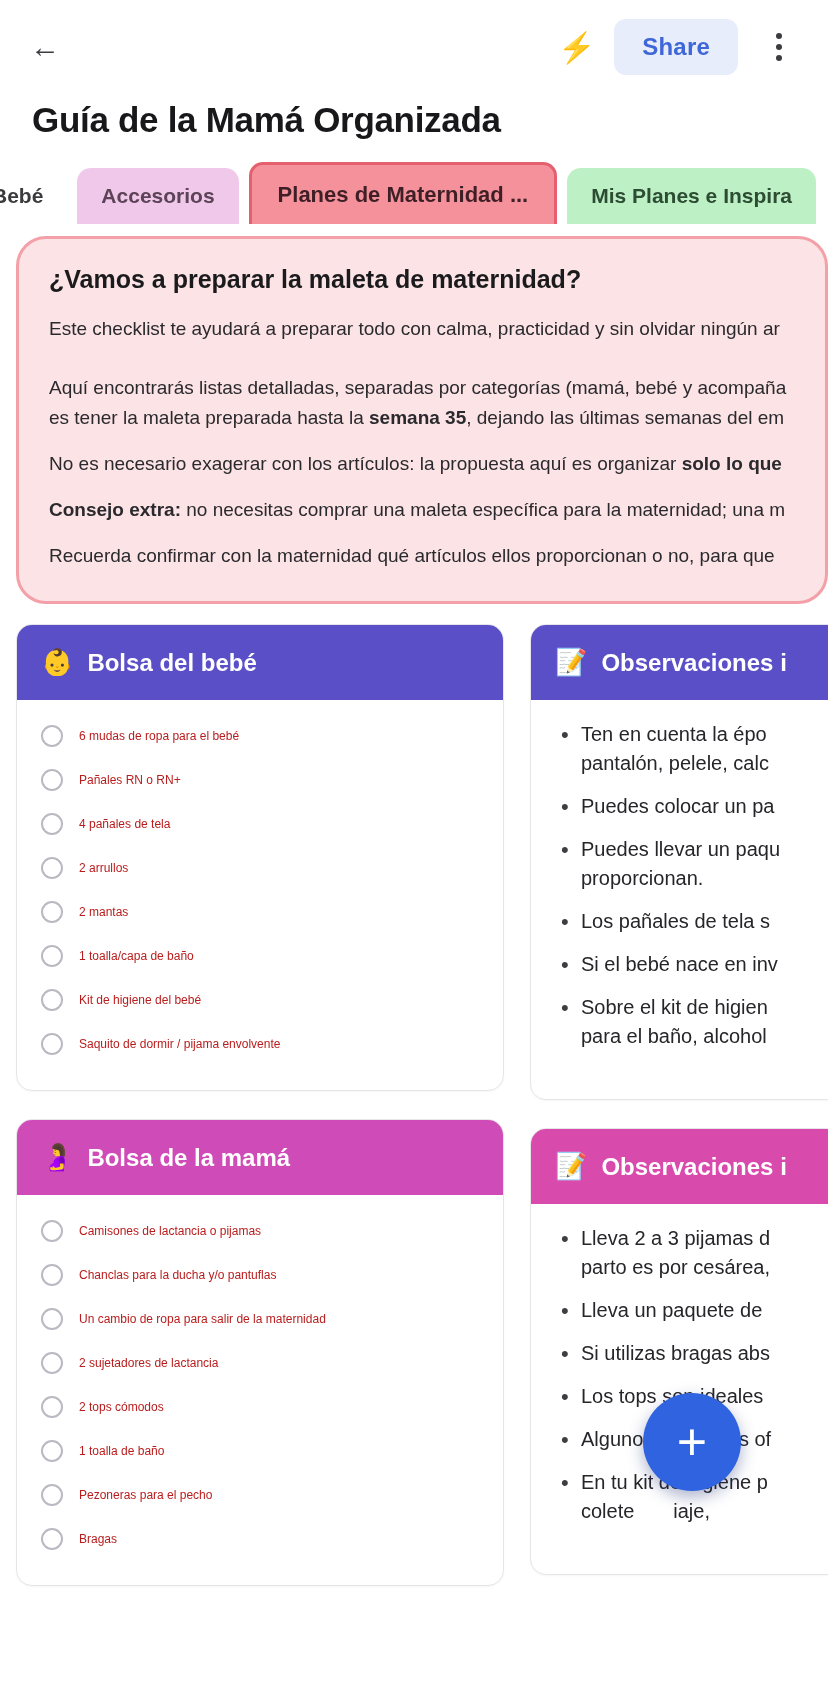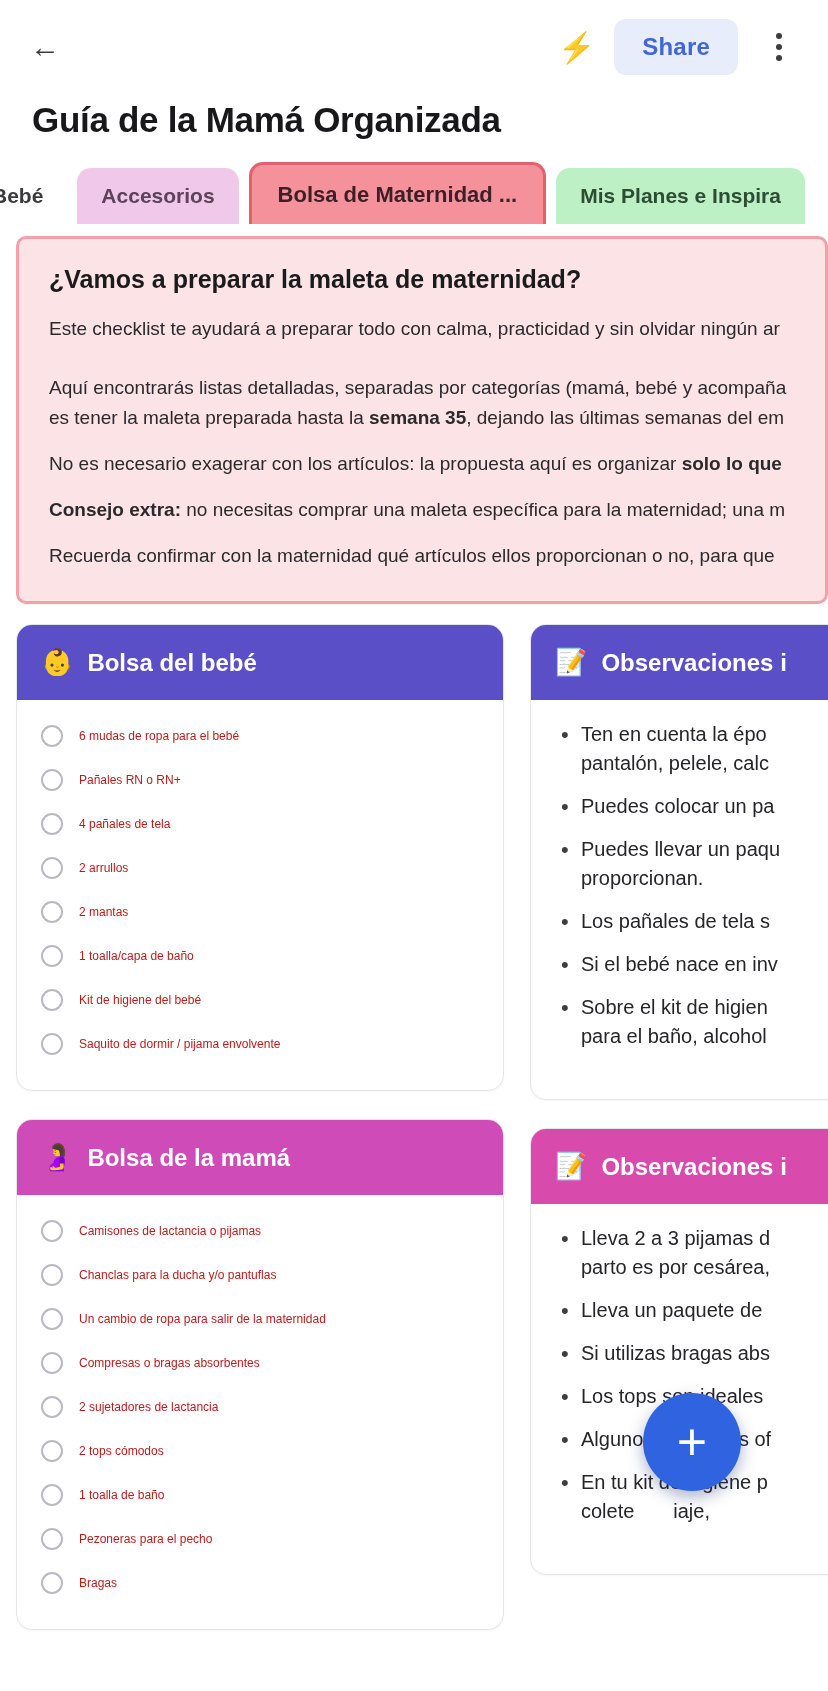--- a/index.html
+++ b/index.html
@@ -97,21 +97,21 @@
     border: 3px solid #e4606f; border-bottom: none;
     padding: 0 26px;
   }
   .tab.t3 { background: #bdf0c4; color: #2c4d33; }
 
   
   .intro-card {
     margin: 12px 16px 0 16px;
     background: #fce3e5;
     border: 3px solid #f3a0a8;
-    border-radius: 10px;
+    border-radius: 30px;
     padding: 26px 30px 30px 30px;
     width: 812px;
   }
   .intro-title {
     font-size: 25px;
     font-weight: bold;
     color: #1b1b1e;
     margin-bottom: 20px;
   }
   .intro-p {
@@ -224,21 +224,21 @@
       <i></i>
       <i></i>
     </div>
   </div>
 
   <div class="page-title">Guía de la Mamá Organizada</div>
 
   <div class="tabs">
     <div class="tab t0">Bebé</div>
     <div class="tab t1">Accesorios</div>
-    <div class="tab t2">Bolsa de Maternidad ...</div>
+    <div class="tab t2">Planes de Maternidad ...</div>
     <div class="tab t3">Mis Planes e Inspira</div>
   </div>
 
   <div class="intro-card">
     <div class="intro-title">¿Vamos a preparar la maleta de maternidad?</div>
     <p class="intro-p">Este checklist te ayudará a preparar todo con calma, practicidad y sin olvidar ningún ar</p>
     <p class="intro-p wrap">Aquí encontrarás listas detalladas, separadas por categorías (mamá, bebé y acompaña<br>es tener la maleta preparada hasta la <b>semana 35</b>, dejando las últimas semanas del em</p>
     <p class="intro-p">No es necesario exagerar con los artículos: la propuesta aquí es organizar <b>solo lo que</b></p>
     <p class="intro-p"><b>Consejo extra:</b> no necesitas comprar una maleta específica para la maternidad; una m</p>
     <p class="intro-p">Recuerda confirmar con la maternidad qué artículos ellos proporcionan o no, para que</p>
@@ -299,24 +299,20 @@
             <span class="check-box"></span>
             <span class="check-label">Camisones de lactancia o pijamas</span>
           </div>
           <div class="check-row">
             <span class="check-box"></span>
             <span class="check-label">Chanclas para la ducha y/o pantuflas</span>
           </div>
           <div class="check-row">
             <span class="check-box"></span>
             <span class="check-label">Un cambio de ropa para salir de la maternidad</span>
-          </div>
-          <div class="check-row">
-            <span class="check-box"></span>
-            <span class="check-label">Compresas o bragas absorbentes</span>
           </div>
           <div class="check-row">
             <span class="check-box"></span>
             <span class="check-label">2 sujetadores de lactancia</span>
           </div>
           <div class="check-row">
             <span class="check-box"></span>
             <span class="check-label">2 tops cómodos</span>
           </div>
           <div class="check-row">

